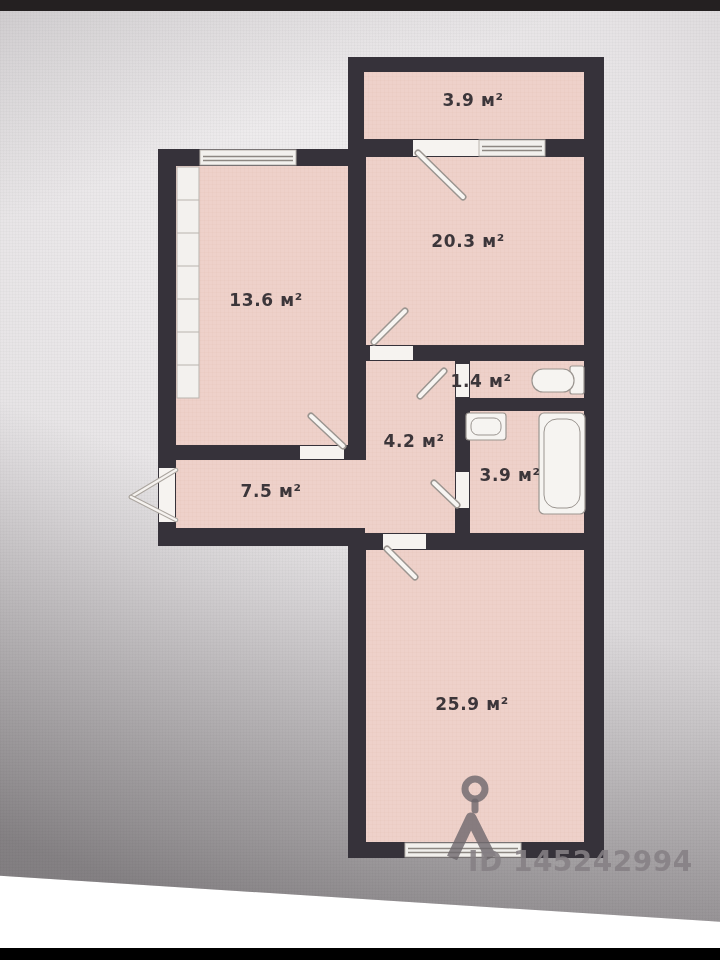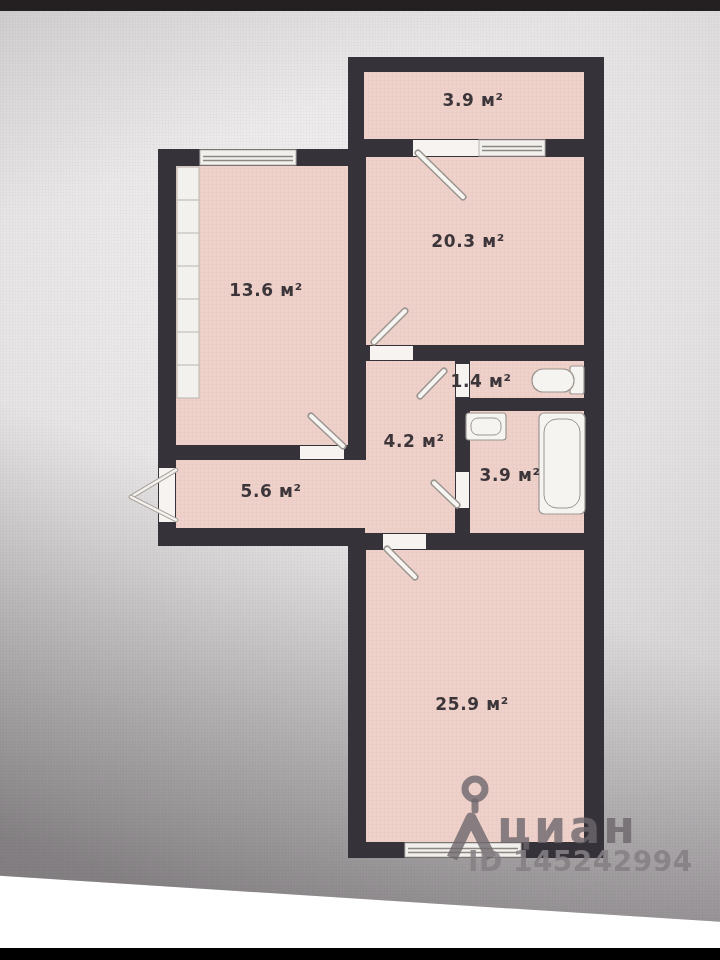--- a/index.html
+++ b/index.html
@@ -166,32 +166,31 @@
         </g>
         <g>
           <rect x="539" y="413" width="46" height="101" rx="5" fill="#f6f4f1" stroke="#9b9590" stroke-width="1.2"></rect>
           <rect x="544" y="419" width="36" height="89" rx="13" fill="#f6f4f1" stroke="#9b9590" stroke-width="1"></rect>
         </g>
       </g>
     </svg>
 
     <div class="room-label" style="left:473px;top:100px">3.9 м²</div>
     <div class="room-label" style="left:468px;top:241px">20.3 м²</div>
-    <div class="room-label" style="left:266px;top:290px">13.6 м²</div>
+    <div class="room-label" style="left:266px;top:300px">13.6 м²</div>
     <div class="room-label" style="left:481px;top:381px">1.4 м²</div>
     <div class="room-label" style="left:414px;top:441px">4.2 м²</div>
     <div class="room-label" style="left:510px;top:475px">3.9 м²</div>
-    <div class="room-label" style="left:271px;top:491px">5.6 м²</div>
+    <div class="room-label" style="left:271px;top:491px">7.5 м²</div>
     <div class="room-label" style="left:472px;top:704px">25.9 м²</div>
   </div>
 
   <div class="watermark">
     <svg class="wm-icon" width="62" height="88" viewBox="0 0 62 88">
       <g stroke="rgba(109,103,108,0.80)" fill="none">
         <circle cx="33" cy="17" r="10" stroke-width="7"></circle>
         <path d="M33 30 L33 38" stroke-width="7" stroke-linecap="round"></path>
         <path d="M10 86 L29 46 L49 86" stroke-width="11" stroke-linejoin="round"></path>
       </g>
     </svg>
-    <div class="wm-brand">циан</div>
     <div class="wm-id">ID 145242994</div>
   </div>
 </div>
 
 </body></html>

